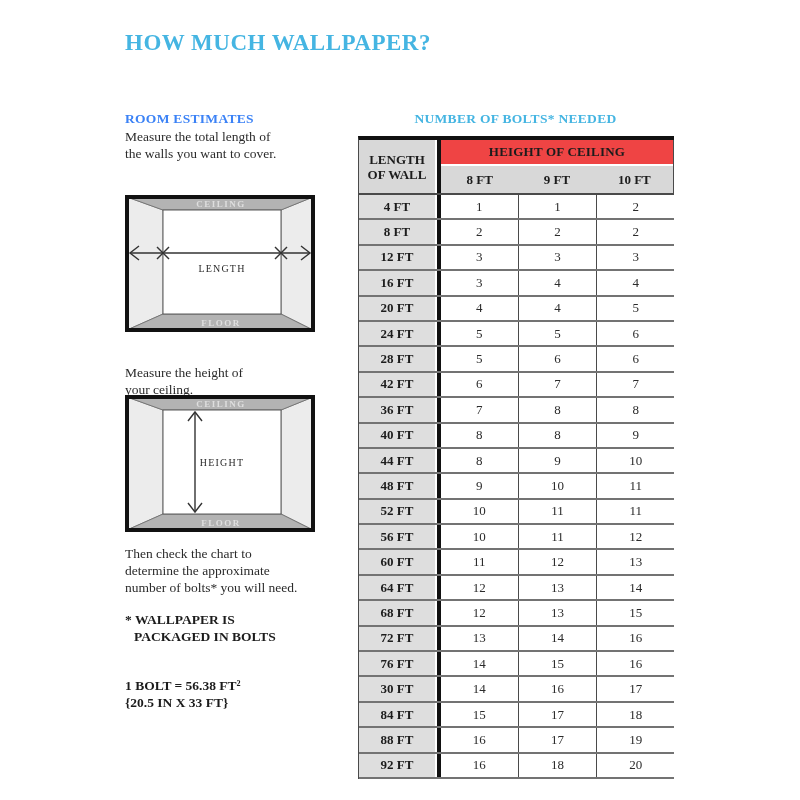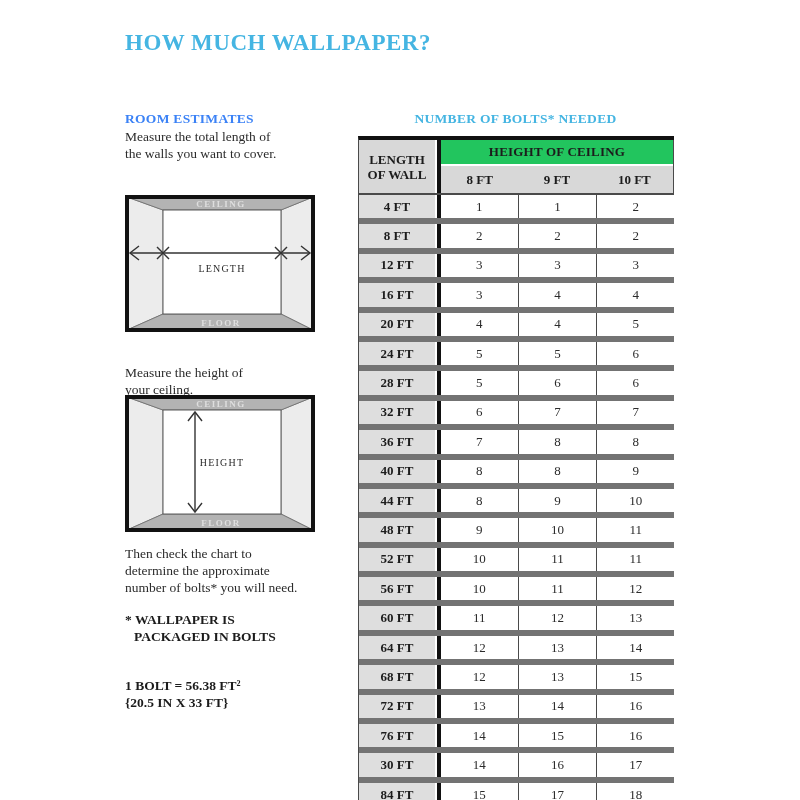--- a/index.html
+++ b/index.html
@@ -22,25 +22,25 @@
 
   .bolt-table{position:absolute;left:358px;top:136px;width:315px;
               border-top:4px solid #111;border-left:1px solid #4a4a4a;box-sizing:content-box;}
   .thead{display:flex;border-bottom:2px solid #4a4a4a;border-right:1px solid #4a4a4a;}
   .cell{display:flex;align-items:center;justify-content:center;box-sizing:border-box;}
   .th-wall-head{width:78px;background:#d8d8d8;border-right:2px solid #fff;
                 font-size:13px;font-weight:bold;text-align:center;white-space:pre-line;
                 line-height:15px;color:#1c1c1c;}
   .vdiv{width:4px;background:#111;flex:0 0 auto;}
   .head-right{flex:1;display:flex;flex-direction:column;}
-  .group-head{height:26px;background:#22c55e;border-bottom:2px solid #fff;
+  .group-head{height:26px;background:#ef4444;border-bottom:2px solid #fff;
               font-size:13px;font-weight:bold;color:#1c1c1c;letter-spacing:.2px;}
   .sub-row{height:27px;display:flex;background:#d8d8d8;}
   .sub{flex:1;font-size:13px;font-weight:bold;color:#1c1c1c;}
-  .tr{display:flex;height:23.4px;border-bottom:6px solid #737373;}
+  .tr{display:flex;height:23.4px;border-bottom:2px solid #737373;}
   .th-wall{width:78px;background:#dedede;border-right:2px solid #fff;
            font-size:13px;font-weight:bold;color:#1c1c1c;}
   .td{flex:1;font-size:13px;color:#2b2b2b;}
   .vsep{width:1.5px;background:#4a4a4a;flex:0 0 auto;}
 </style>
 </head>
 <body>
 
 <div id="page">
 
@@ -188,21 +188,21 @@
       <div class="cell th-wall">28 FT</div>
       <div class="vdiv"></div>
       <div class="cell td">5</div>
       <div class="vsep"></div>
       <div class="cell td">6</div>
       <div class="vsep"></div>
       <div class="cell td">6</div>
     </div>
 
     <div class="tr">
-      <div class="cell th-wall">32 FT</div>
+      <div class="cell th-wall">42 FT</div>
       <div class="vdiv"></div>
       <div class="cell td">6</div>
       <div class="vsep"></div>
       <div class="cell td">7</div>
       <div class="vsep"></div>
       <div class="cell td">7</div>
     </div>
 
     <div class="tr">
       <div class="cell th-wall">36 FT</div>

